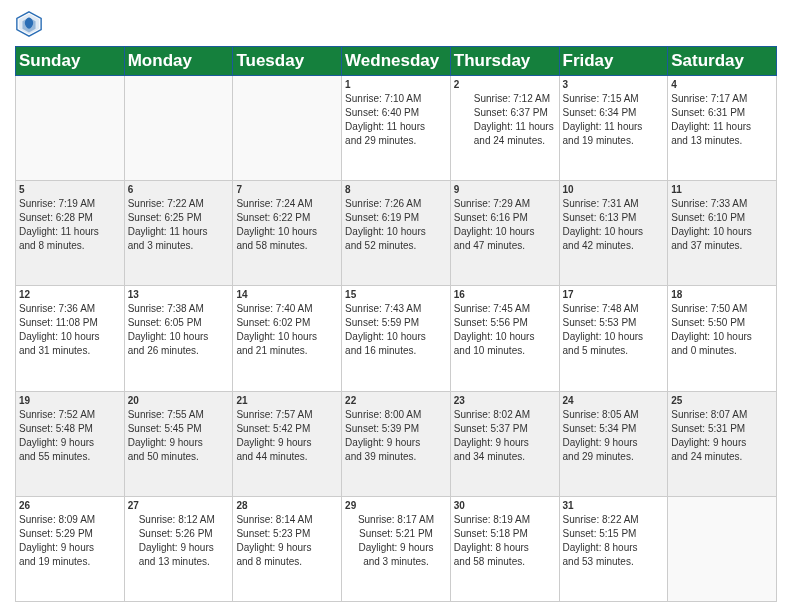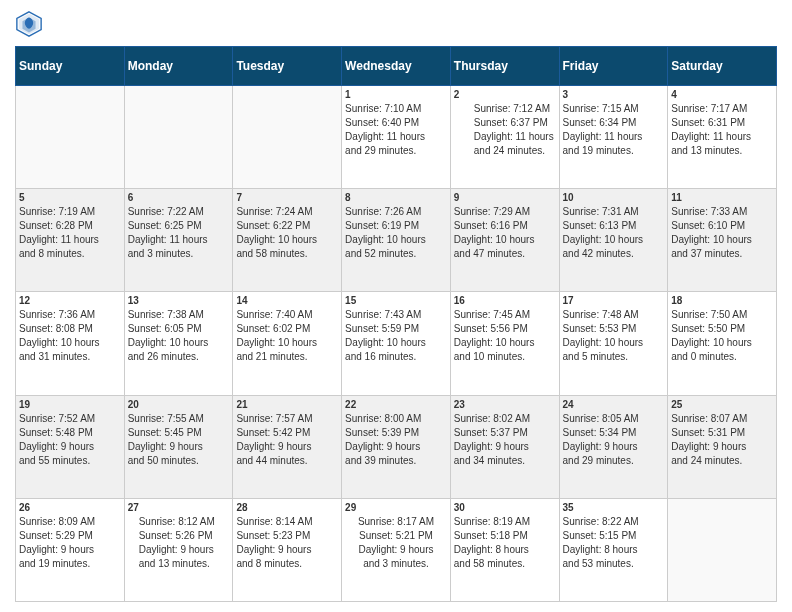--- a/index.html
+++ b/index.html
@@ -55,25 +55,25 @@
       color: #555;
     }
     .calendar {
       flex: 1;
       border: 1px solid #ccc;
       border-collapse: collapse;
       width: 100%;
       table-layout: fixed;
     }
     .calendar th {
-      background: #0c4a6e;
+      background: #15803d;
       color: #fff;
-      font-size: 12px;
+      font-size: 17px;
       font-weight: bold;
-      padding: 12px 3px;
+      padding: 4px 3px;
       text-align: left;
       border: 1px solid #1a5a9a;
     }
     .calendar td {
       vertical-align: top;
       font-size: 9px;
       color: #333;
       padding: 3px 3px;
       border: 1px solid #ccc;
       background: #fff;
@@ -212,21 +212,21 @@
             <div class="day-info" style="white-space: pre-line;">Sunrise: 7:33 AM
 Sunset: 6:10 PM
 Daylight: 10 hours
 and 37 minutes.</div>
           </td>
         </tr>
         <tr>
           <td>
             <div class="day-num">12</div>
             <div class="day-info" style="white-space: pre-line;">Sunrise: 7:36 AM
-Sunset: 8:08 PM
+Sunset: 11:08 PM
 Daylight: 10 hours
 and 31 minutes.</div>
           </td>
           <td>
             <div class="day-num">13</div>
             <div class="day-info" style="white-space: pre-line;">Sunrise: 7:38 AM
 Sunset: 6:05 PM
 Daylight: 10 hours
 and 26 minutes.</div>
           </td>
@@ -347,21 +347,21 @@
 and 3 minutes.</div>
           </td>
           <td>
             <div class="day-num">30</div>
             <div class="day-info" style="white-space: pre-line;">Sunrise: 8:19 AM
 Sunset: 5:18 PM
 Daylight: 8 hours
 and 58 minutes.</div>
           </td>
           <td>
-            <div class="day-num">35</div>
+            <div class="day-num">31</div>
             <div class="day-info" style="white-space: pre-line;">Sunrise: 8:22 AM
 Sunset: 5:15 PM
 Daylight: 8 hours
 and 53 minutes.</div>
           </td>
           <td class="empty"></td>
         </tr>
       </tbody>
   </table>
 </div>

